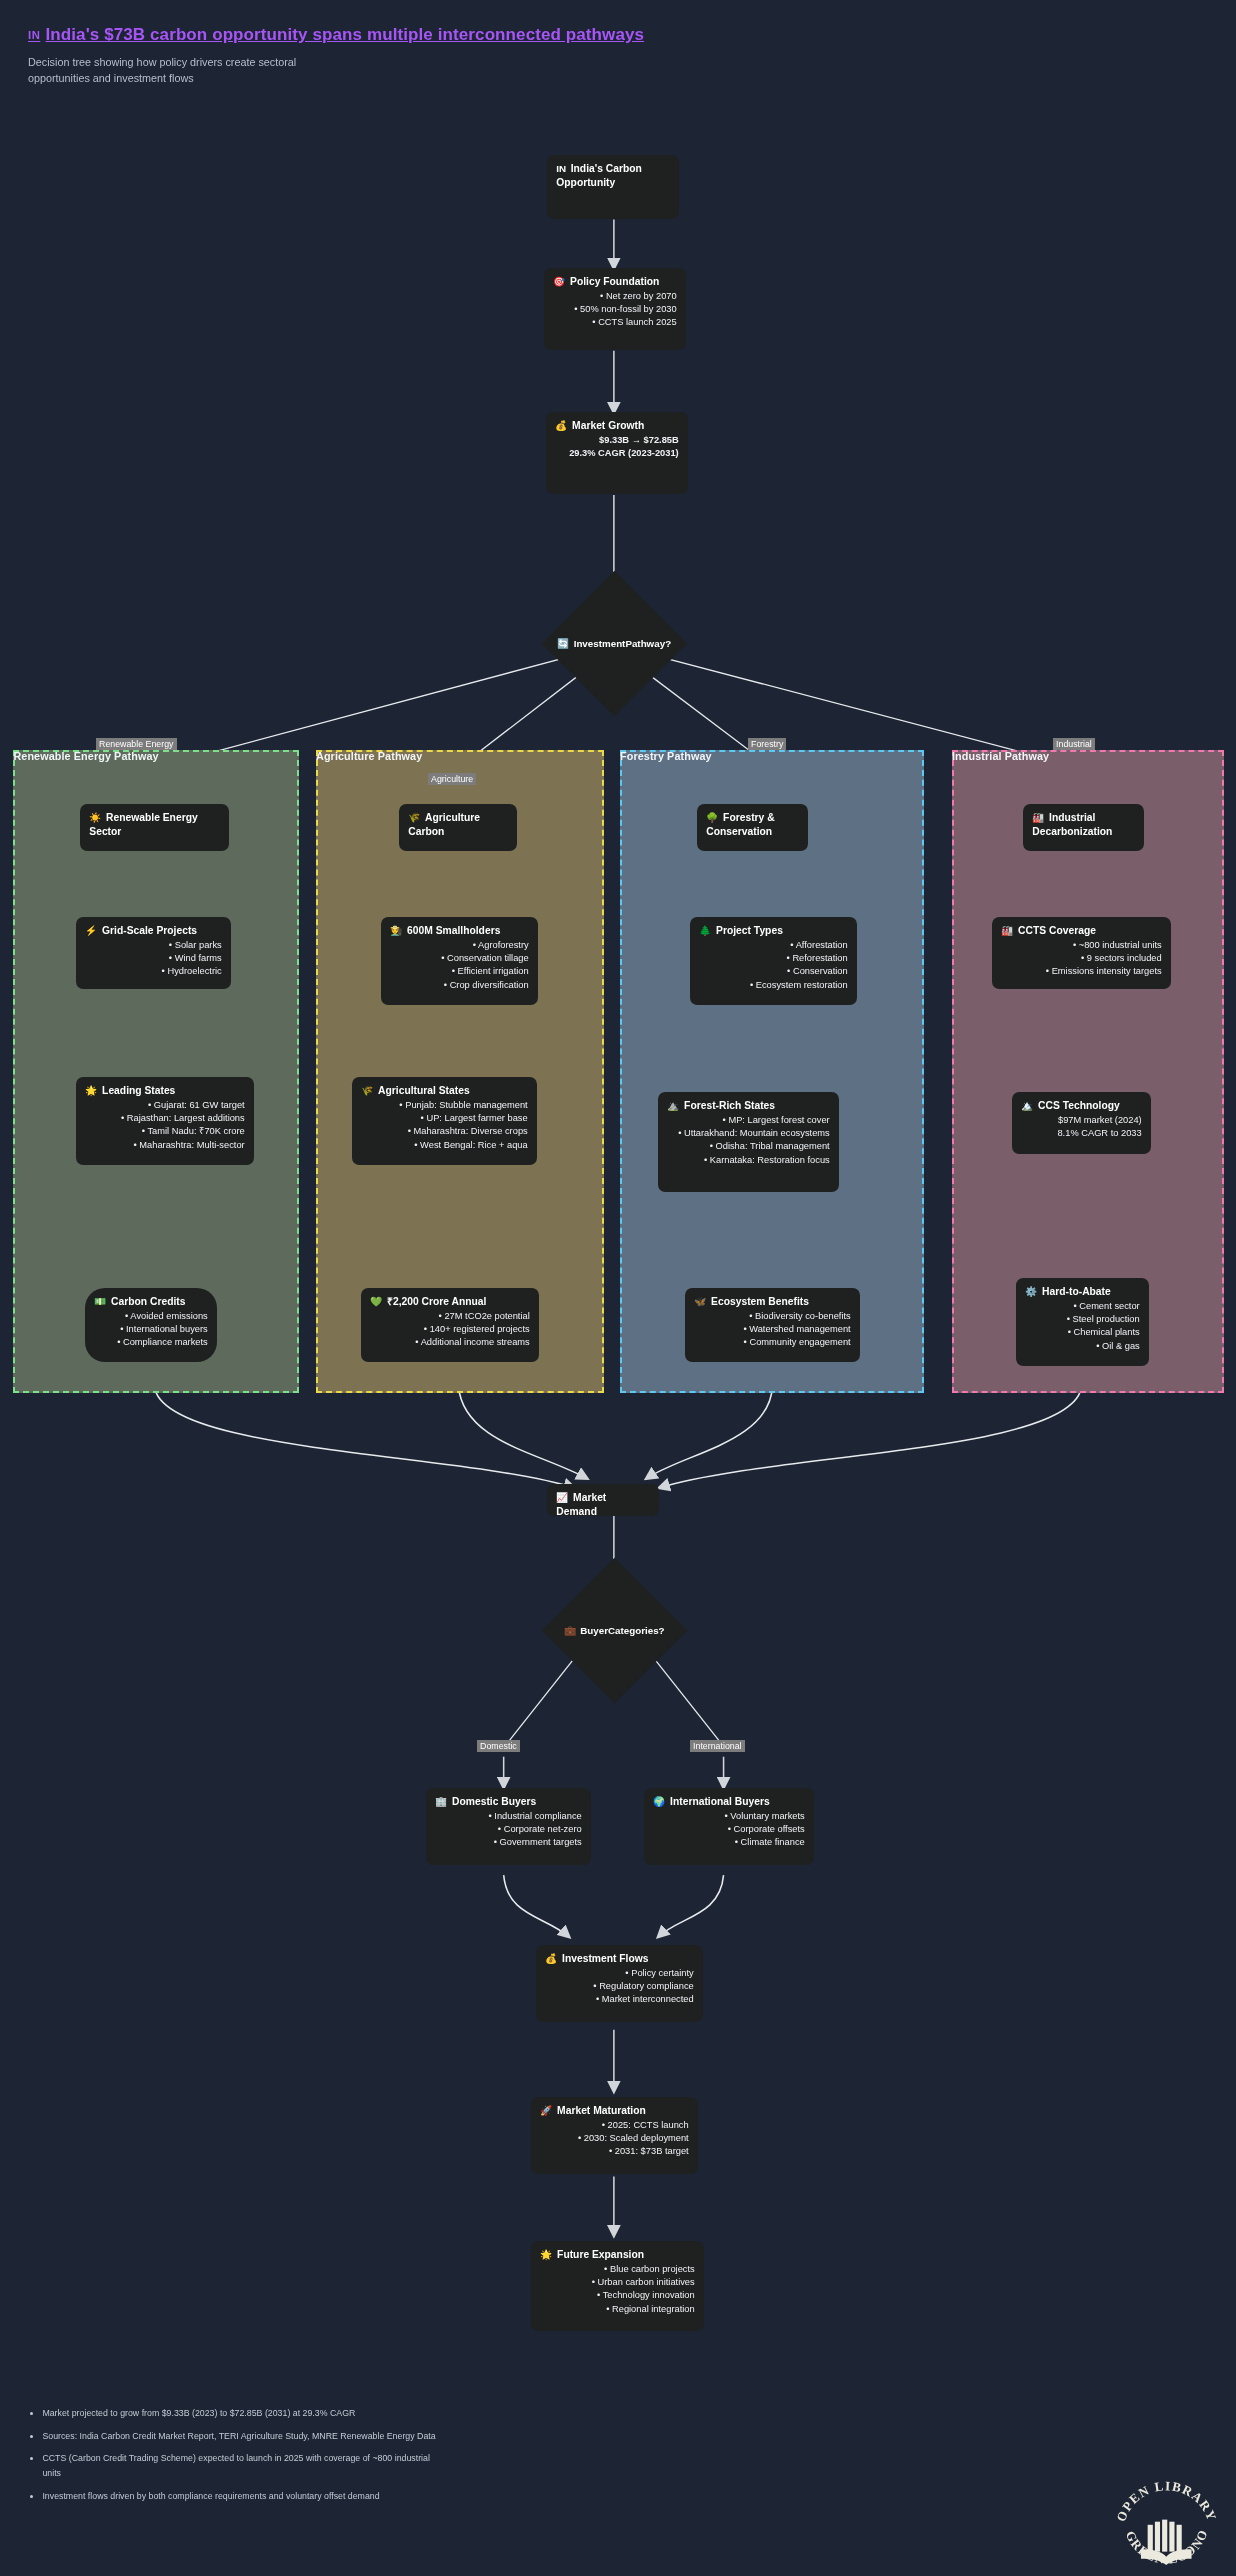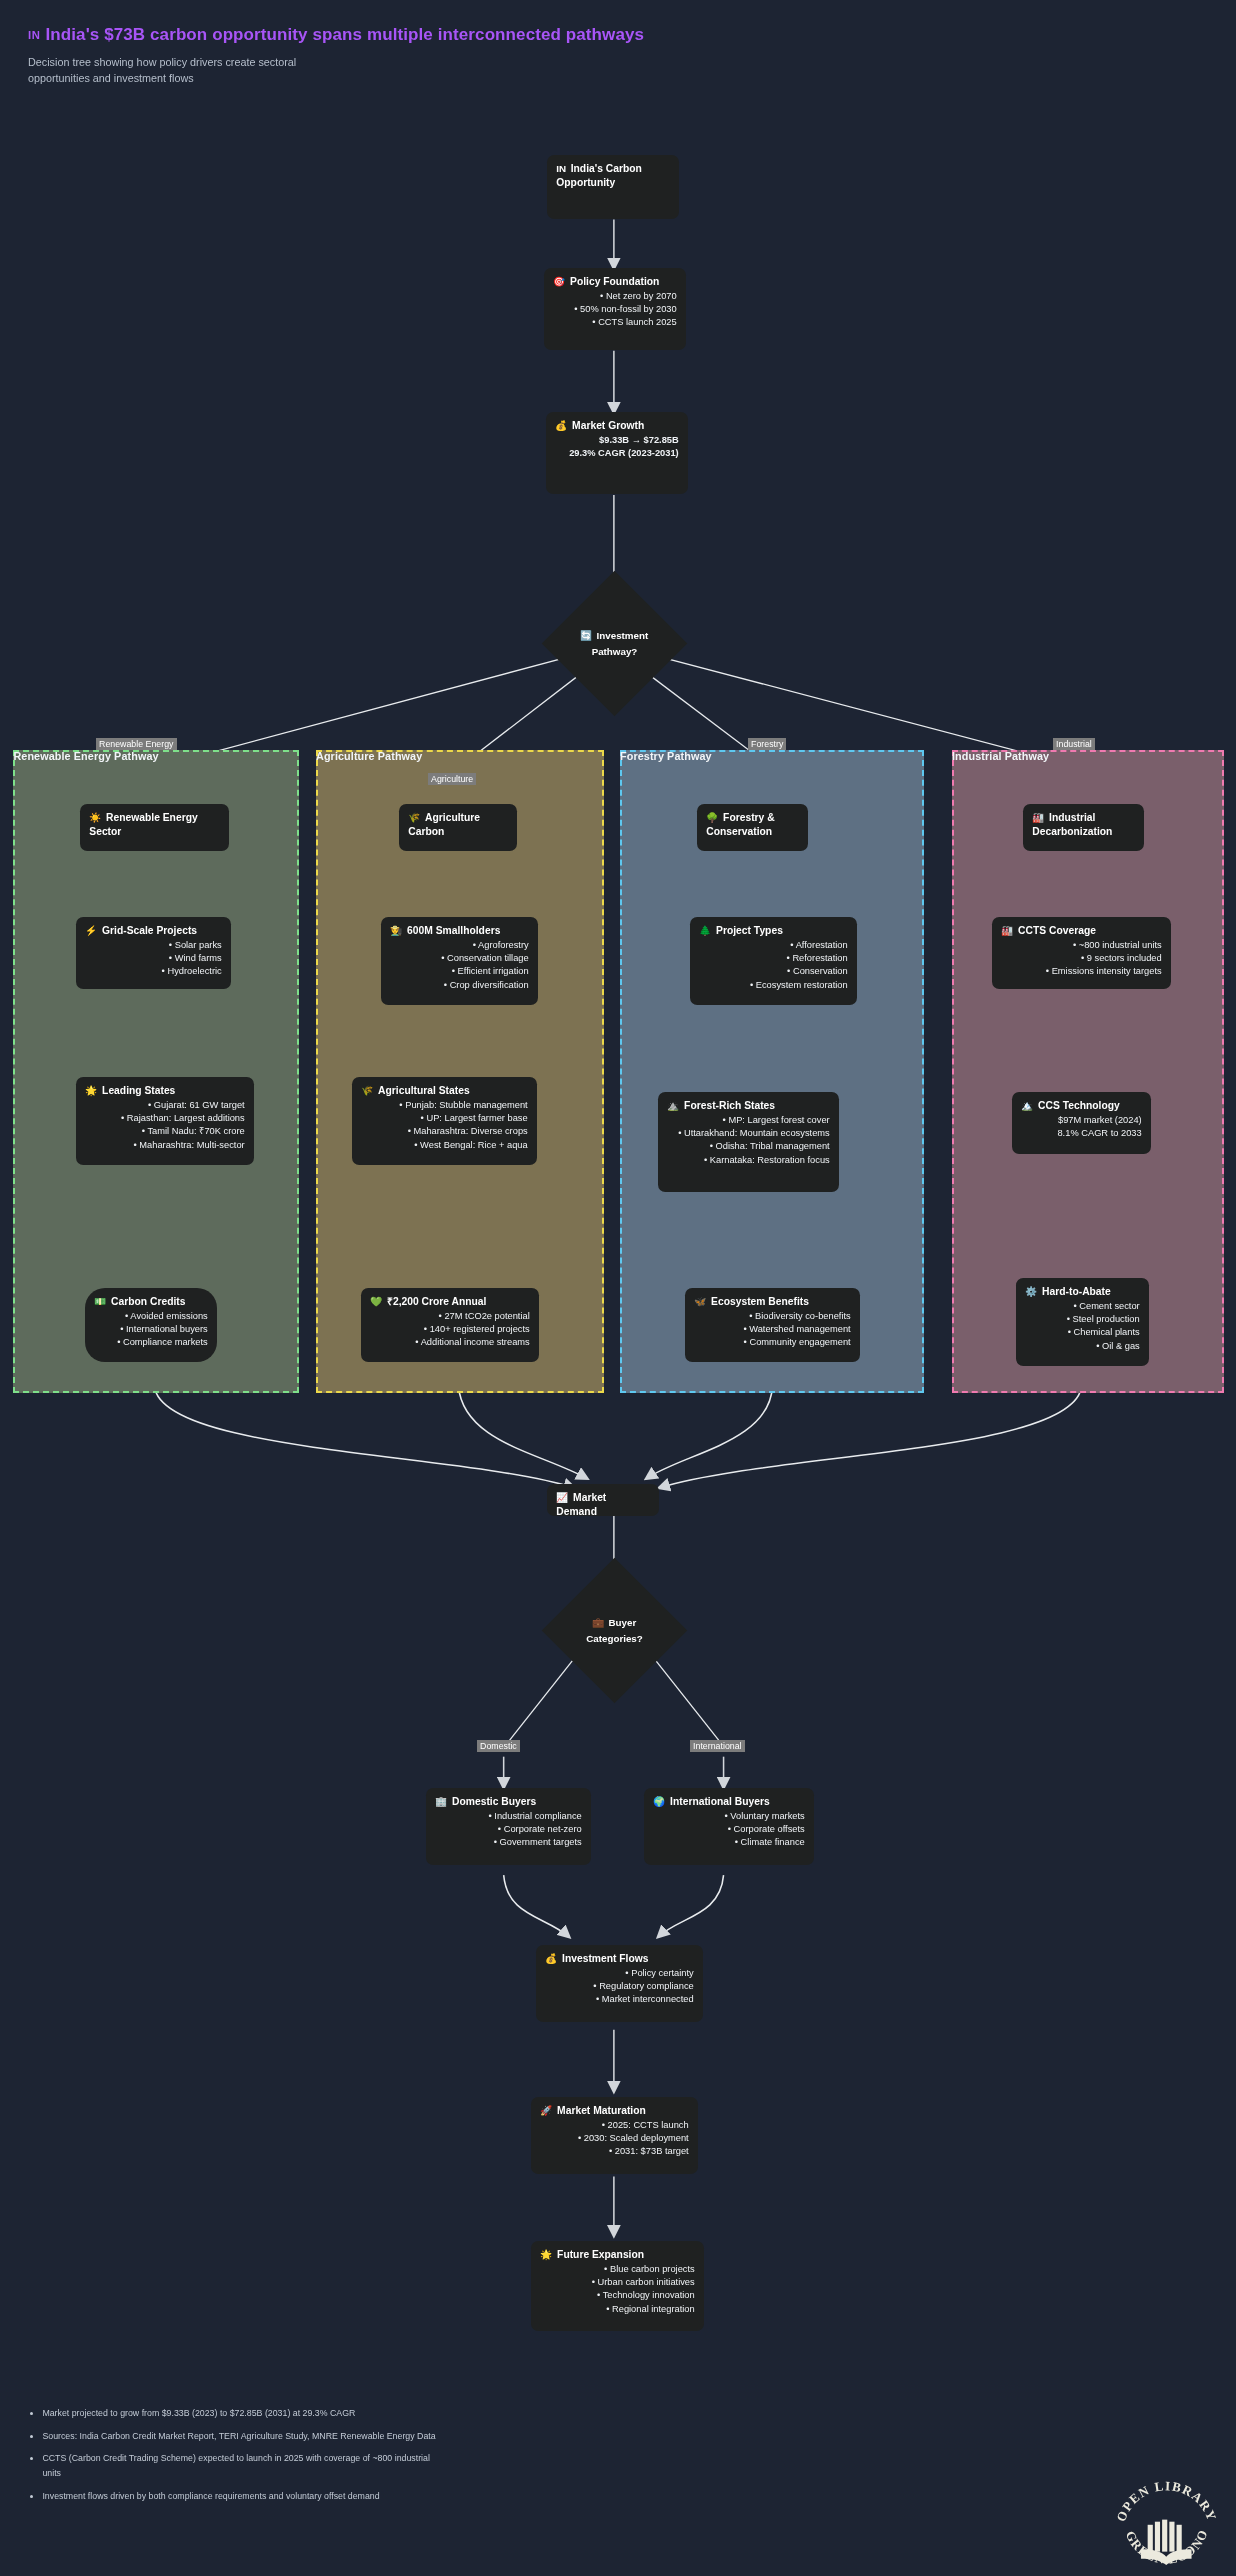--- a/index.html
+++ b/index.html
@@ -6,21 +6,21 @@
   body{
     width:1236px;height:2591px;position:relative;
     background:#1d2433;
     font-family:"Liberation Sans", sans-serif;
     overflow:hidden;
   }
   #svg-edges{position:absolute;left:0;top:0;width:1236px;height:2591px;pointer-events:none;z-index:1;}
 
   
   .header{position:absolute;left:28px;top:25px;width:773px;z-index:3;}
-  .title{font-size:17px;font-weight:bold;color:#a855f7;letter-spacing:0.1px;line-height:1.2;}
+  .title{font-size:17px;font-weight:bold;color:#a855f7;letter-spacing:0.1px;line-height:1.2;text-decoration:underline;}
   .title .flag{font-size:11.3px;font-weight:bold;letter-spacing:0.5px;margin-right:5.2px;vertical-align:1px;}
   .subtitle{margin-top:8.2px;font-size:10.8px;color:#b6bfcc;line-height:1.55;max-width:289px;}
 
   
   .cluster{position:absolute;border-style:dashed;border-width:2.6px;z-index:2;}
   .cluster-title{position:absolute;top:8.2px;left:0;width:100%;text-align:left;
     font-size:10.8px;font-weight:bold;color:#f2f5f8;letter-spacing:0.1px;}
 
   
   .node{position:absolute;background:#1f2121;border-radius:7.2px;z-index:4;
@@ -29,21 +29,21 @@
   .node .nt .em{margin-right:4.6px;font-size:9.8px;}
   .node .nl{font-size:9.3px;line-height:1.42;color:#f0f3f6;margin-top:1px;text-align:right;}
   .node .nl div{white-space:normal;}
   .node.sub .nl{font-weight:bold;}
 
   
   .diamond{position:absolute;z-index:4;}
   .diamond .dshape{position:absolute;left:0;top:0;width:100%;height:100%;
     background:#1f2121;transform:rotate(45deg);}
   .diamond .dtxt{position:absolute;left:-18.5px;top:0;width:calc(100% + 37px);height:100%;
-    display:flex;flex-direction:column;align-items:center;justify-content:center;
+    display:flex;flex-direction:row;align-items:center;justify-content:center;
     font-size:9.8px;font-weight:bold;color:#ffffff;line-height:1.55;text-align:center;}
   .diamond .dtxt .em{margin-right:3.6px;}
 
   
   .elabel{position:absolute;z-index:5;background:#7c7c7c;color:#ffffff;
     font-size:8.8px;padding:1px 3.1px;white-space:nowrap;}
 
   
   .footer{position:absolute;left:28px;top:2406px;width:422px;z-index:3;}
   .footer ul{margin:0;padding-left:14.4px;}

